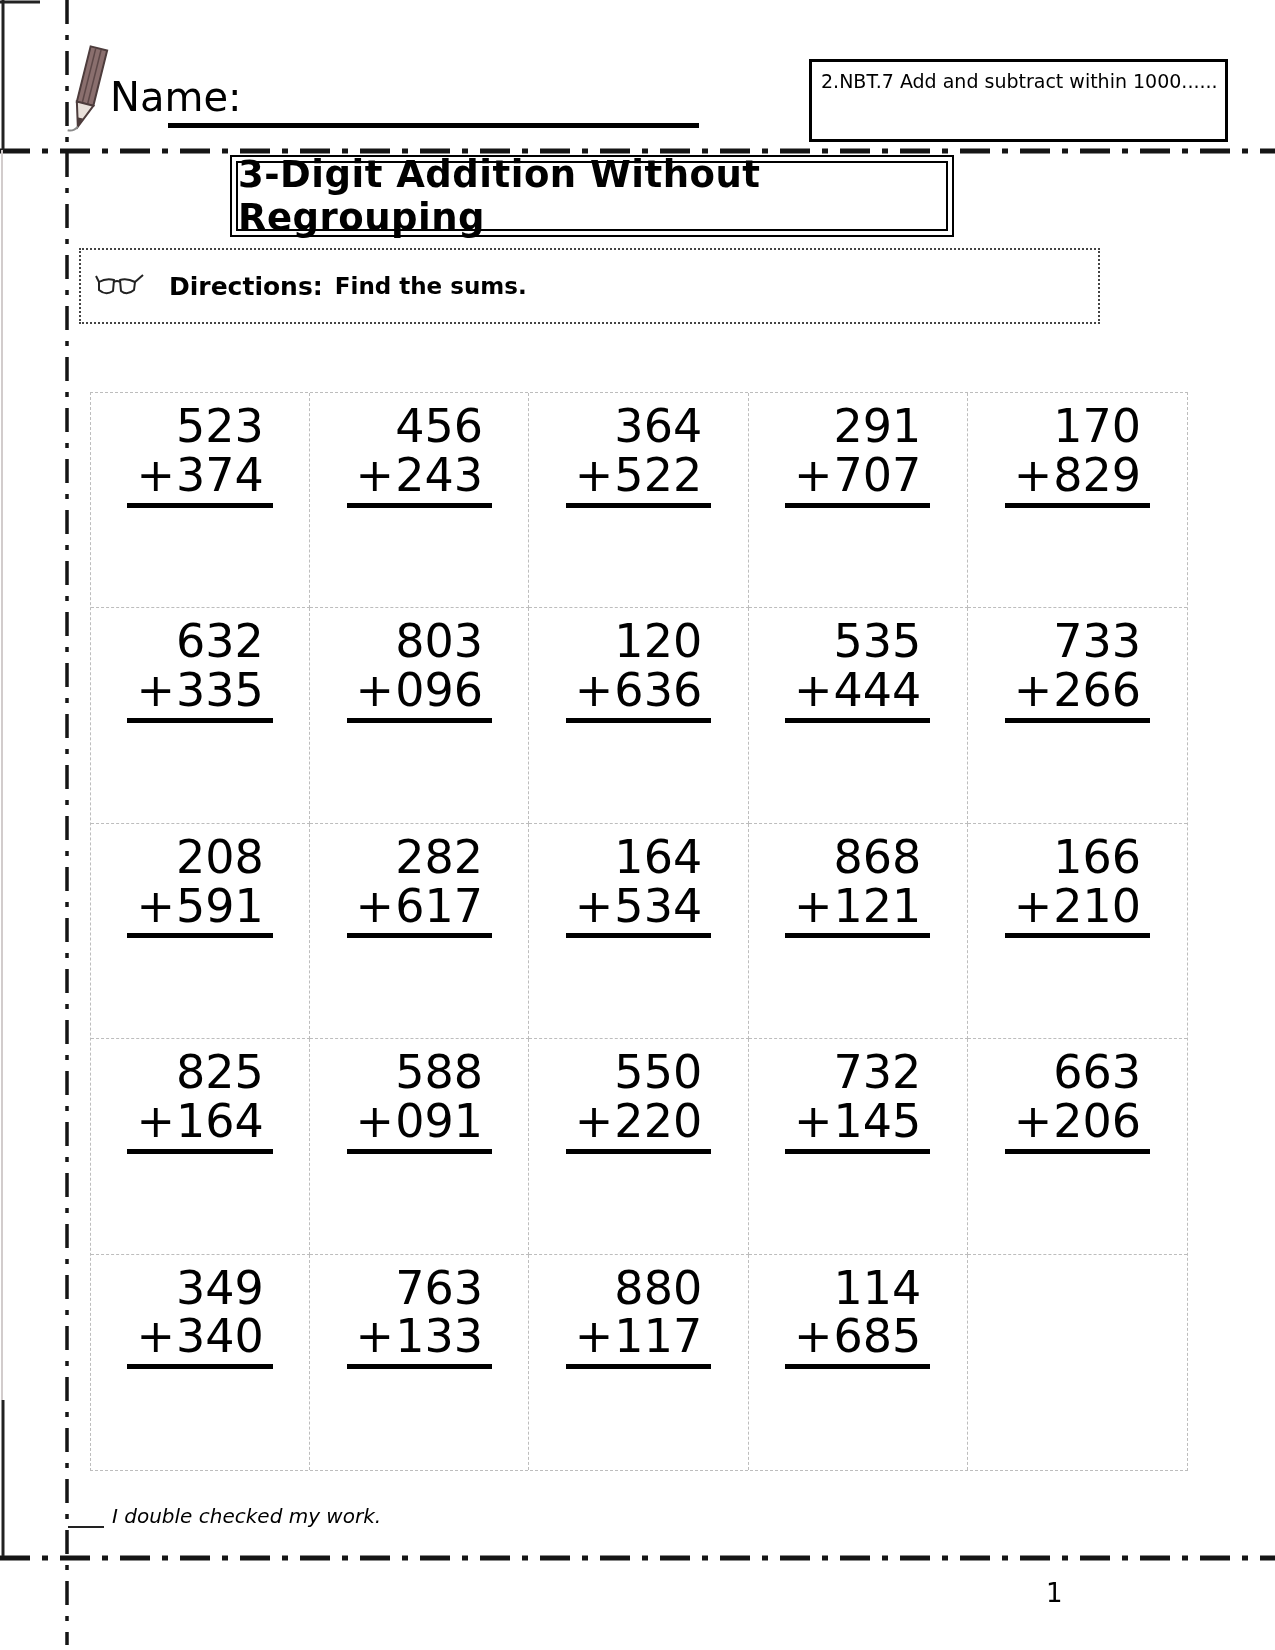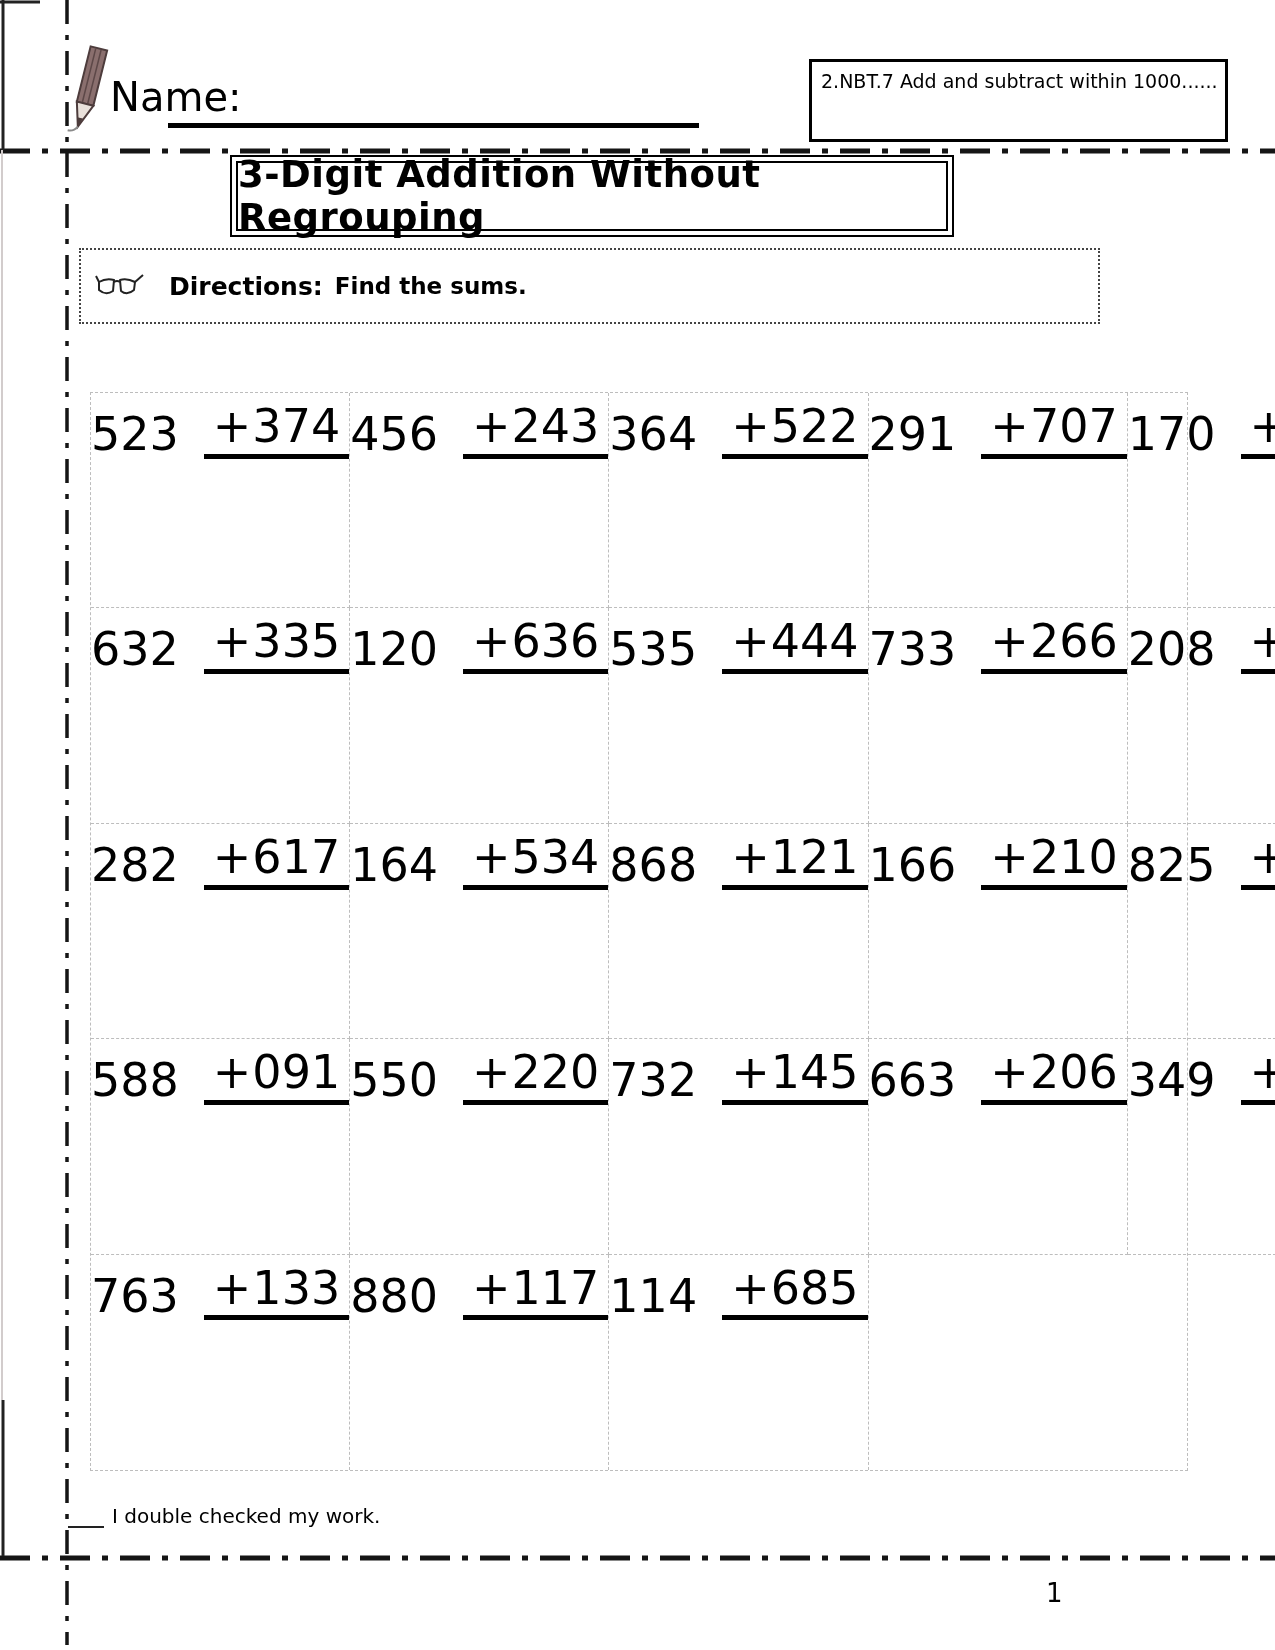--- a/index.html
+++ b/index.html
@@ -28,26 +28,26 @@
   .directions-text{font-size:23px;margin-left:12px;font-weight:bold;}
 
   .grid{position:absolute;left:90px;top:392px;width:1098px;height:1079px;
       display:grid;grid-template-columns:repeat(5,1fr);grid-template-rows:repeat(5,1fr);
       border:1px dashed #bdbdbd;box-sizing:border-box;}
   .cell{border-right:1px dashed #bdbdbd;border-bottom:1px dashed #bdbdbd;
       display:flex;justify-content:center;align-items:flex-start;padding-top:9px;box-sizing:border-box;}
   .cell:nth-child(5n){border-right:none;}
   .cell:nth-child(n+21){border-bottom:none;}
 
-  .problem{display:flex;align-items:flex-end;font-size:46px;line-height:1.06;gap:16px;}
+  .problem{display:flex;flex-direction:column;align-items:flex-end;font-size:46px;line-height:1.06;}
   .addend-top{padding-right:9px;}
   .addend-bottom{border-bottom:5px solid #000;padding:0 9px 3px 9px;}
   .plus{margin-right:1px;}
 
-  .check-row{position:absolute;left:68px;top:1500px;display:flex;align-items:flex-end;}
+  .check-row{position:absolute;left:68px;top:1500px;display:flex;align-items:flex-end;font-style:italic;}
   .check-blank{width:36px;height:26px;border-bottom:2px solid #222;margin-right:8px;}
   .check-text{font-size:20px;}
 
   .site-footer{position:absolute;left:0;top:1572px;width:100%;text-align:center;font-size:22px;}
   .page-number{position:absolute;left:1046px;top:1578px;font-size:26px;}
 </style>
 </head>
 <body>
 
 <div class="page">
@@ -132,20 +132,26 @@
       </div>
 
     <div class="cell">
         <div class="problem">
           <div class="addend-top">632</div>
           <div class="addend-bottom"><span class="plus">+</span><span>335</span></div>
         </div>
       </div>
     <div class="cell">
         <div class="problem">
+          <div class="addend-top">803</div>
+          <div class="addend-bottom"><span class="plus">+</span><span>096</span></div>
+        </div>
+      </div>
+    <div class="cell">
+        <div class="problem">
           <div class="addend-top">120</div>
           <div class="addend-bottom"><span class="plus">+</span><span>636</span></div>
         </div>
       </div>
     <div class="cell">
         <div class="problem">
           <div class="addend-top">535</div>
           <div class="addend-bottom"><span class="plus">+</span><span>444</span></div>
         </div>
       </div>

